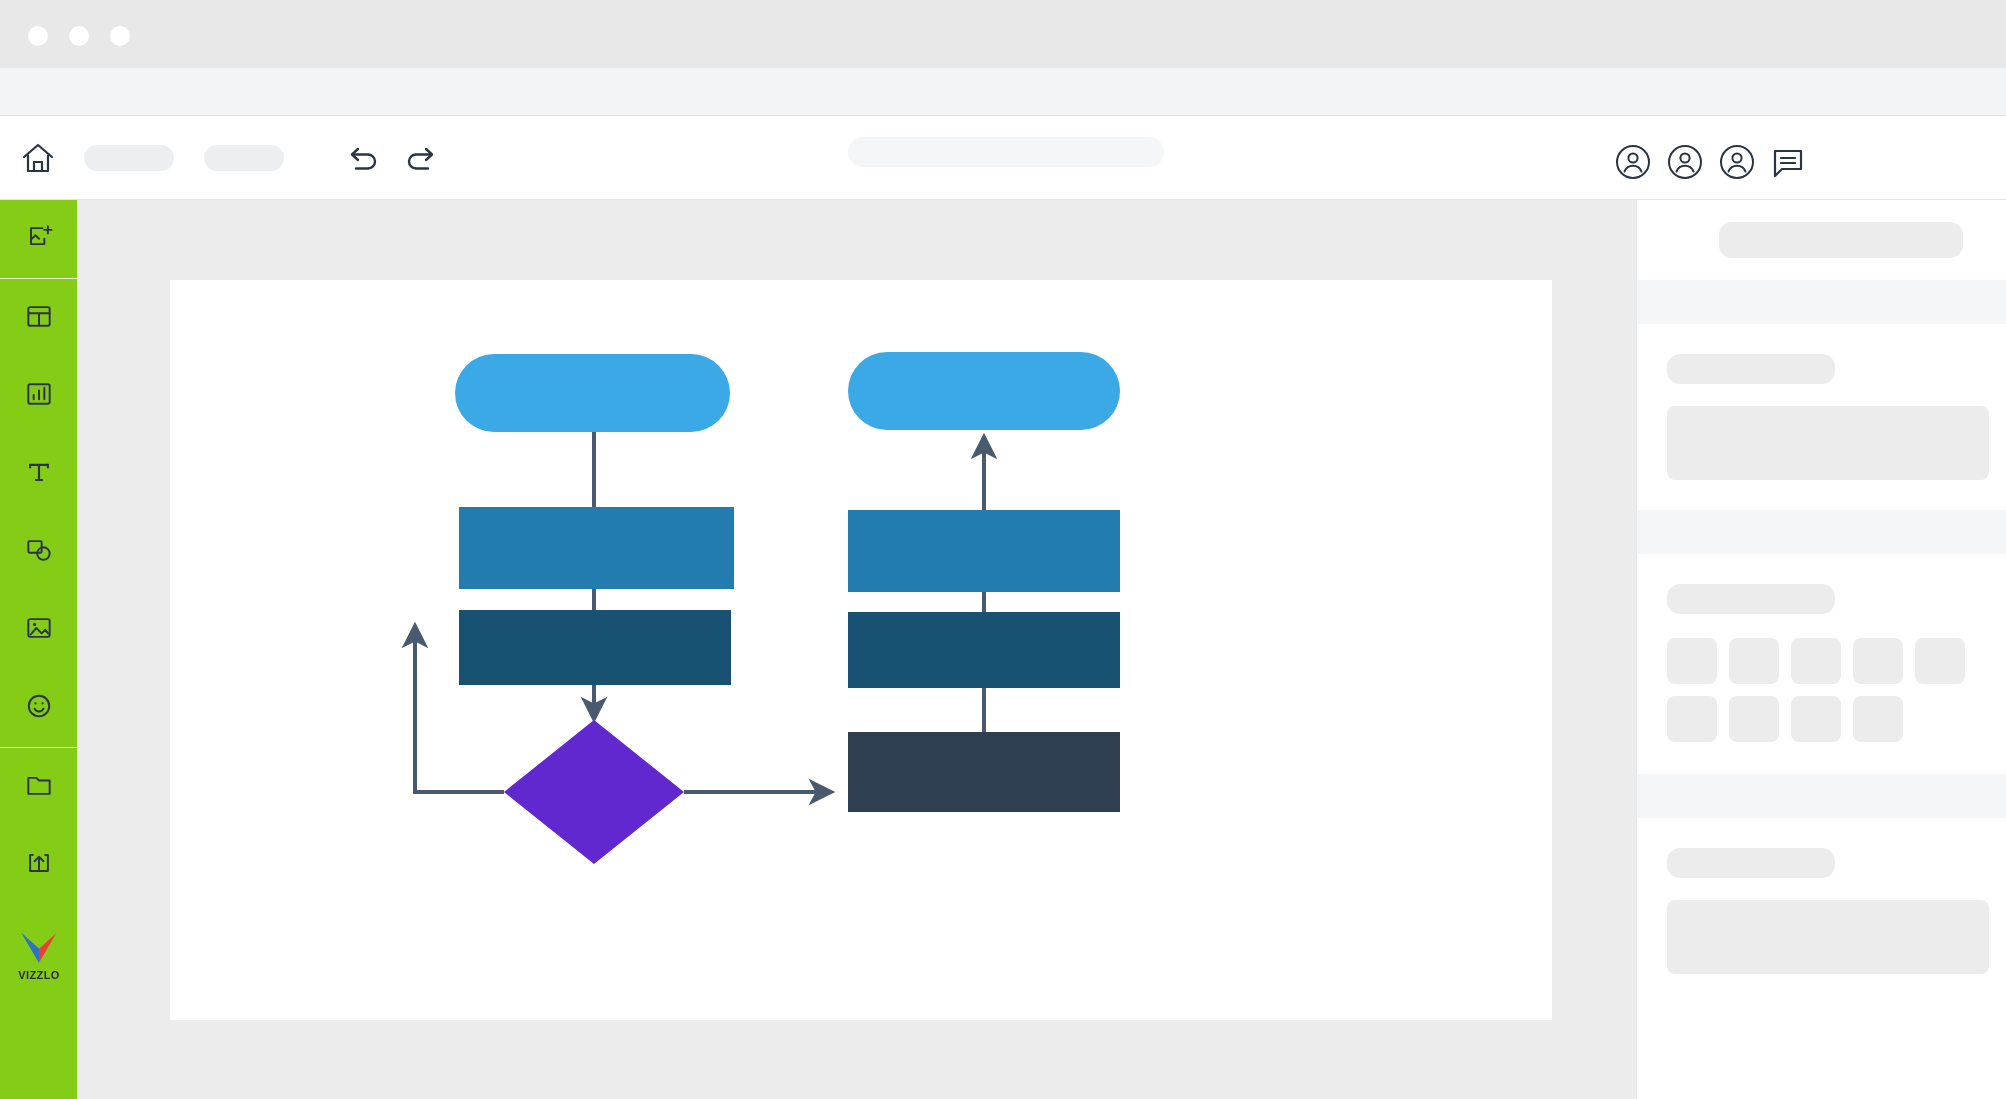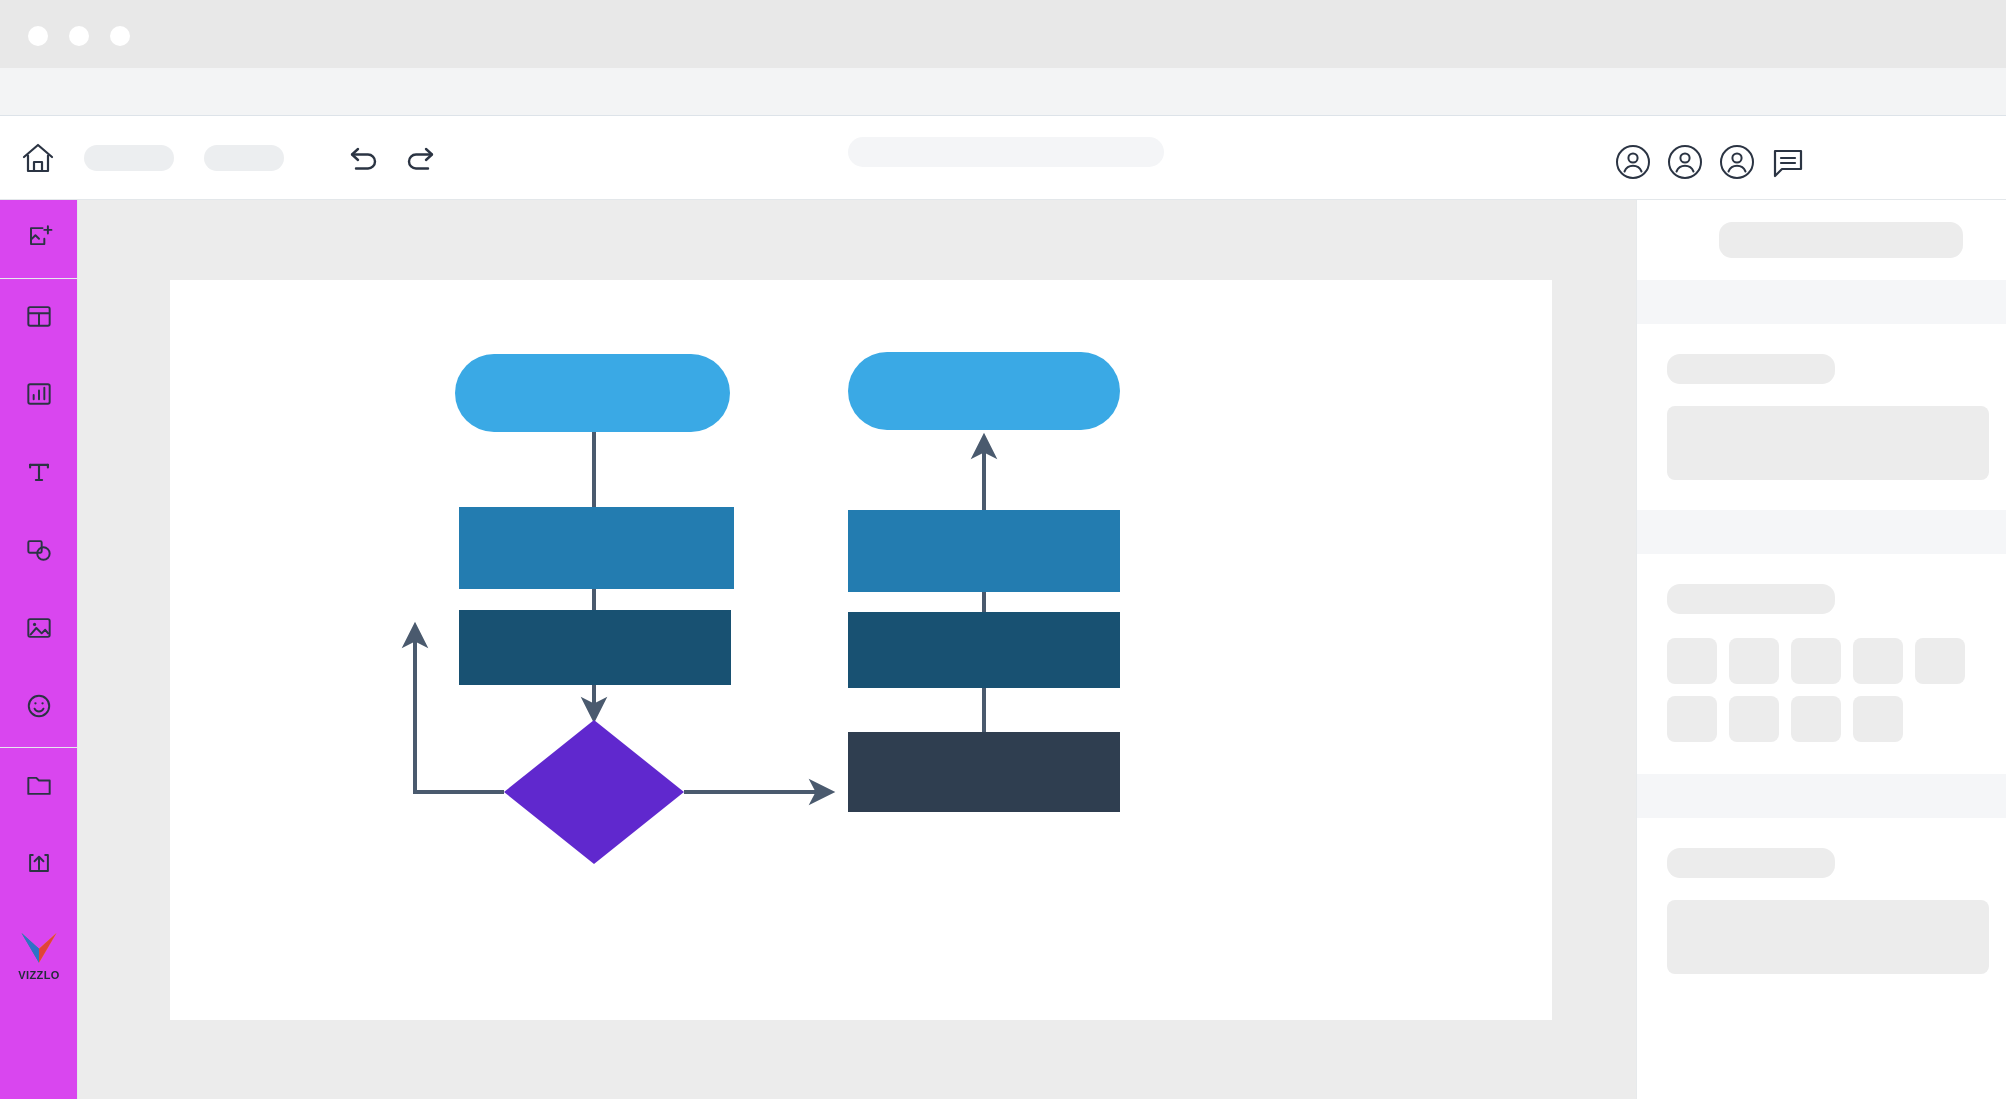--- a/index.html
+++ b/index.html
@@ -46,21 +46,21 @@
   .share-btn {
     position: absolute; right: 36px; top: 124px; width: 182px; height: 52px;
     border: none; border-radius: 7px; background: #3aa9e5; color: #ffffff;
     font-size: 26px; font-weight: bold; font-family: "Liberation Sans", sans-serif;
     cursor: pointer; letter-spacing: .2px;
   }
 
   
   .rail {
     position: absolute; left: 0; top: 200px; width: 78px; height: 899px;
-    background: #d946ef; border-right: 1px solid #e3e7ea;
+    background: #84cc16; border-right: 1px solid #e3e7ea;
   }
   .rail-item {
     width: 78px; height: 78px; display: flex; align-items: center; justify-content: center;
     cursor: pointer;
   }
   .rail-sep { width: 78px; height: 1px; background: #e6eaed; }
   .rail-logo {
     position: absolute; left: 0; bottom: 118px; width: 78px;
     display: flex; flex-direction: column; align-items: center; gap: 2px;
   }

